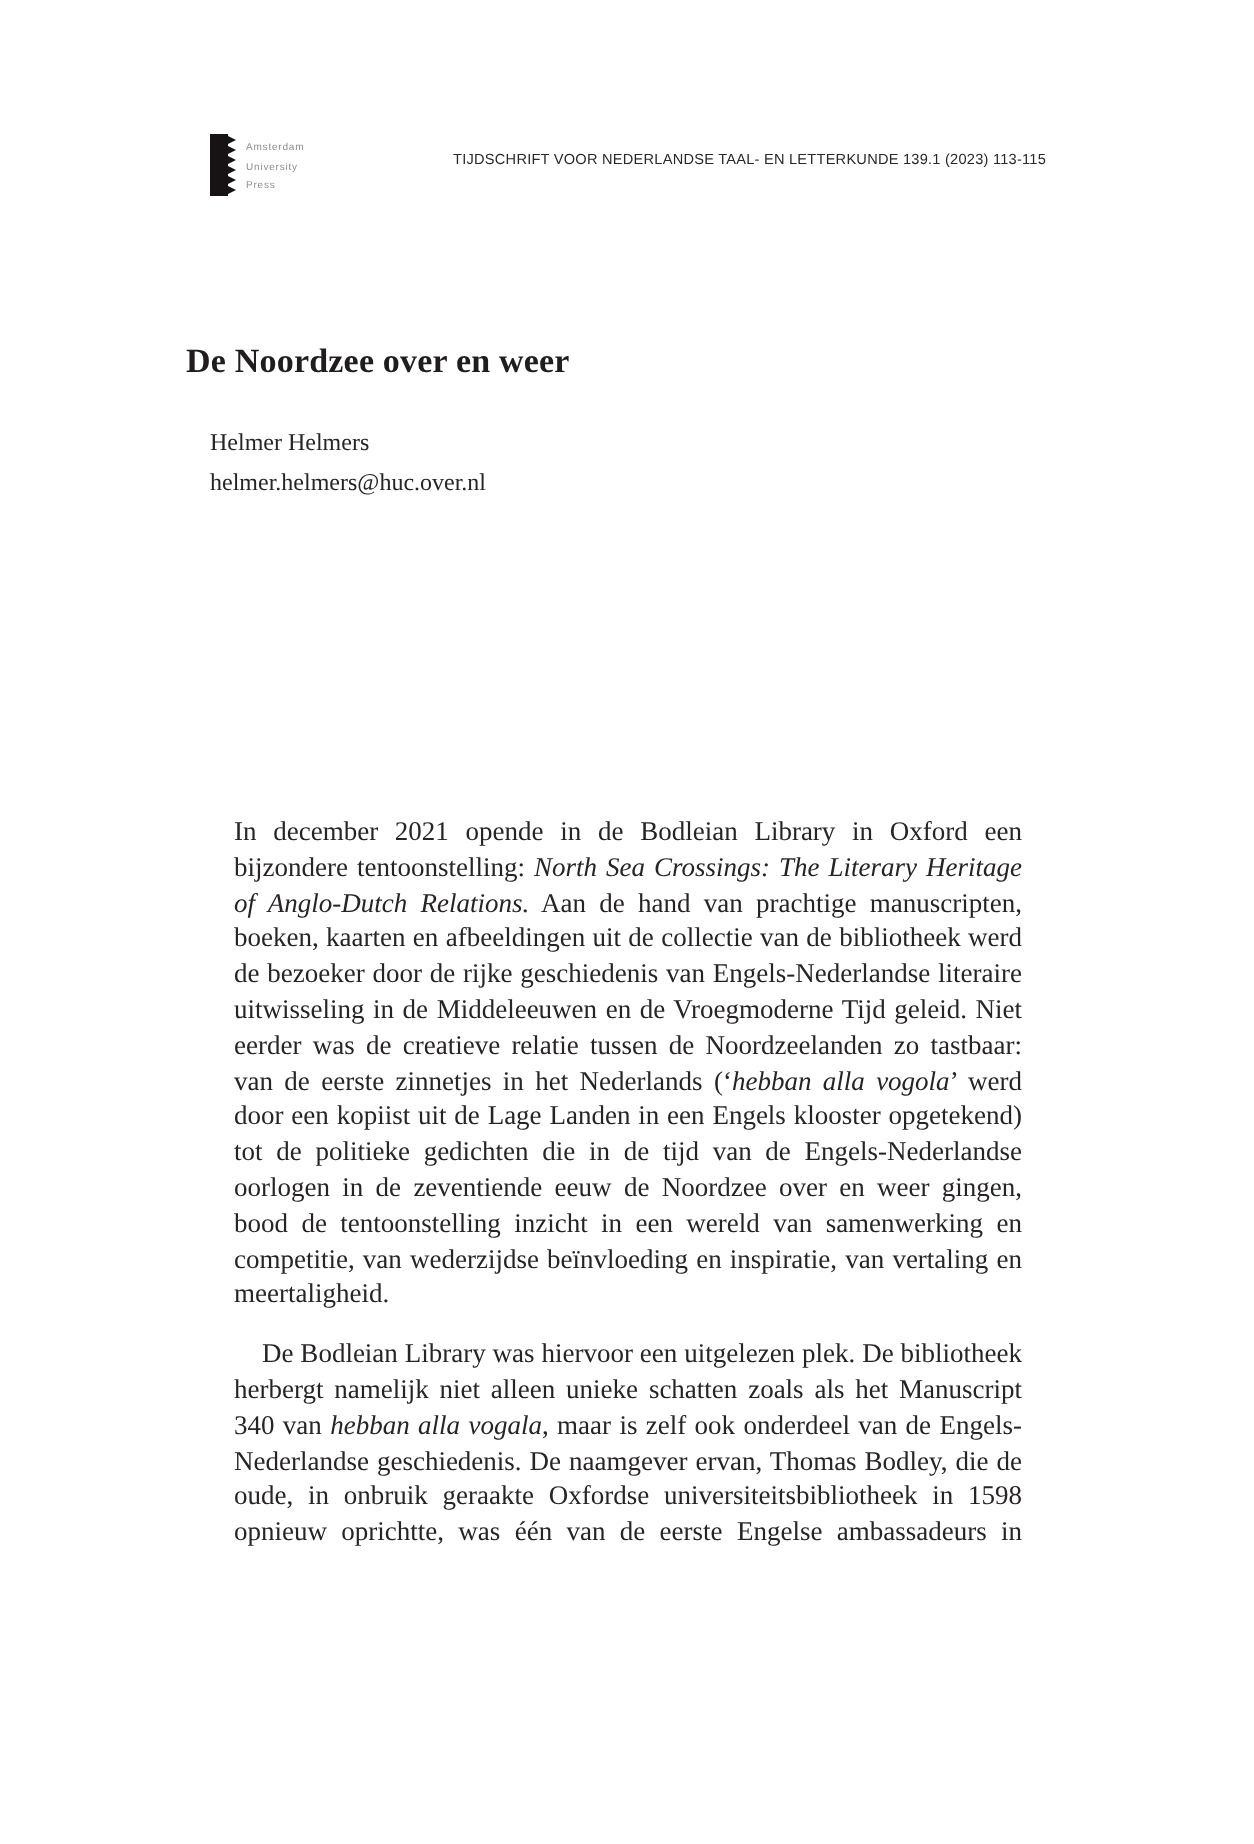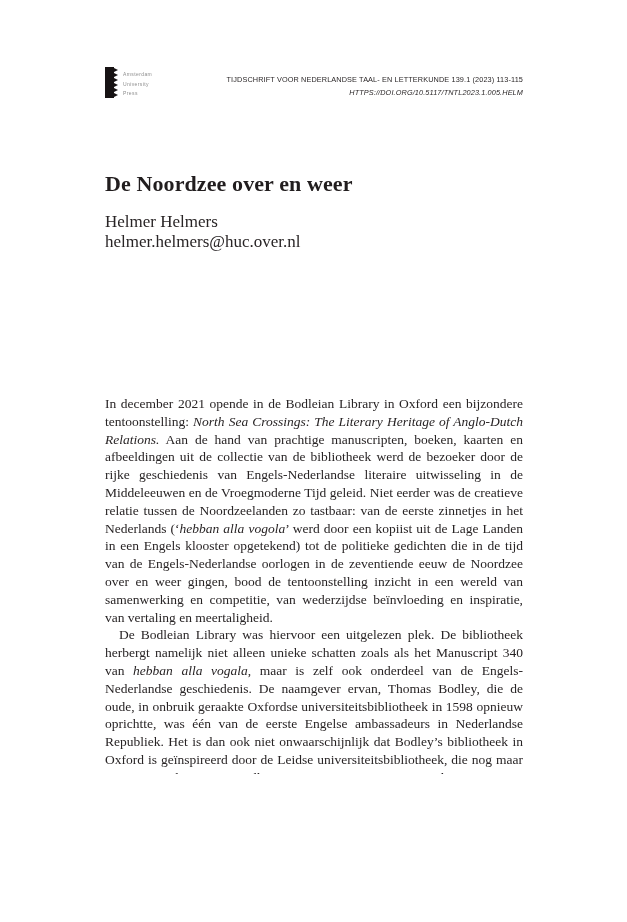--- a/index.html
+++ b/index.html
@@ -54,33 +54,33 @@
     padding-top: 7px;
     white-space: nowrap;
   }
   .doi-line {
     font-style: italic;
   }
 
   
   .article-title {
     position: absolute;
-    left: 105px;
+    left: 93px;
     top: 171px;
     margin: 0;
-    font-size: 22px;
+    font-size: 17px;
     font-weight: bold;
     letter-spacing: 0.1px;
     color: #211d1e;
   }
   .author-block {
     position: absolute;
     left: 105px;
     top: 212px;
-    font-size: 17px;
+    font-size: 12px;
     line-height: 19.8px;
   }
   .author-affiliation {
     font-style: italic;
   }
 
   
   .citation {
     position: absolute;
     left: 105px;
@@ -96,21 +96,21 @@
   .body-text {
     position: absolute;
     left: 105px;
     width: 418px;
     top: 395px;
     font-size: 13.5px;
     line-height: 17.8px;
     text-align: justify;
   }
   .para {
-    margin: 0;
+    margin: 12px;
   }
   .para.indented {
     text-indent: 14px;
   }
 
   
   .page-footer {
     position: absolute;
     left: 105px;
     right: 104px;
@@ -144,21 +144,20 @@
         <path fill="#171314" d="M0,0 H9 V1 L13,3 L9,5 V6 L13,8 L9,10 V11 L13,13 L9,15 V16 L13,18 L9,20 V21 L13,23 L9,25 V26 L13,28 L9,30 V31 H0 Z"></path>
       </svg>
       <div class="logo-text">
         <div>Amsterdam</div>
         <div>University</div>
         <div>Press</div>
       </div>
     </div>
     <div class="journal-ref">
       <div class="journal-line">TIJDSCHRIFT VOOR NEDERLANDSE TAAL- EN LETTERKUNDE 139.1 (2023) 113-115</div>
-      <div class="doi-line">HTTPS://DOI.ORG/10.5117/TNTL2023.1.005.HELM</div>
     </div>
   </header>
 
   <h1 class="article-title">De Noordzee over en weer</h1>
 
   <div class="author-block">
     <div class="author-name">Helmer Helmers</div>
     <div class="author-email">helmer.helmers@huc.over.nl</div>
   </div>
 

